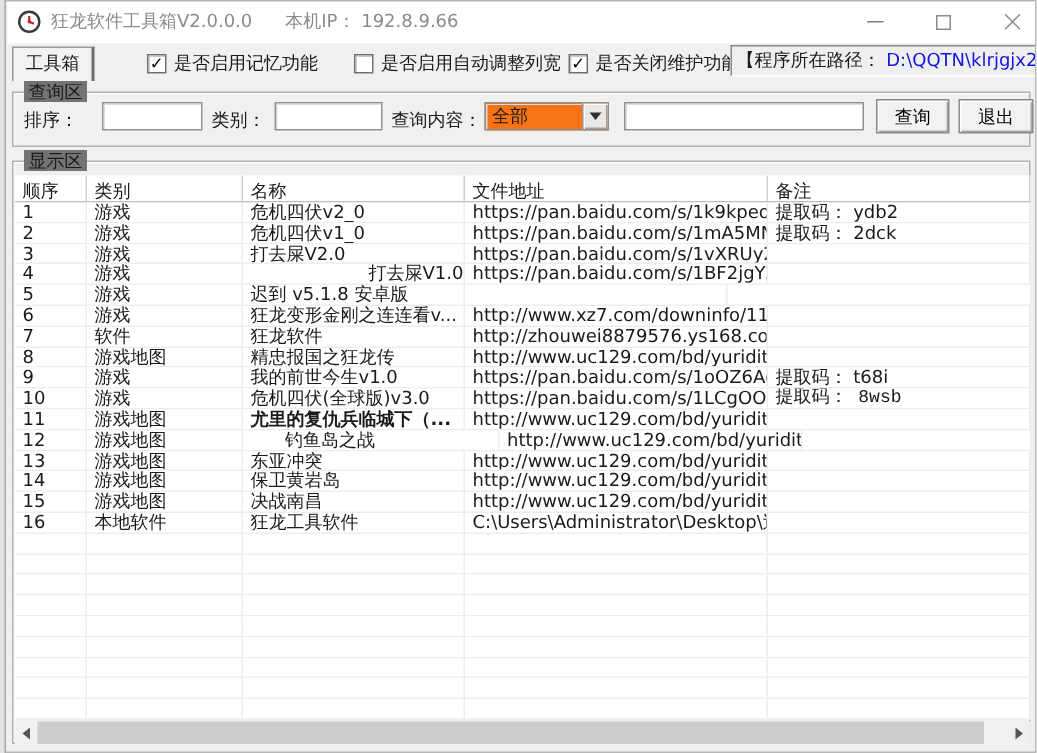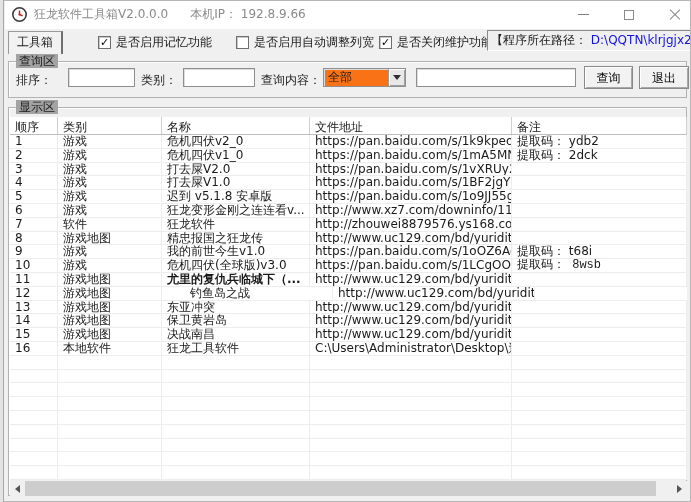--- a/index.html
+++ b/index.html
@@ -35,21 +35,21 @@
   .cb{width:13px;height:13px;background:#fff;border:1px solid #6e6e6e;
       box-shadow:inset 1px 1px 0 #c9c9c9;margin-right:5px;flex:none;
       font-size:11px;line-height:11px;text-align:center;color:#000;}
   .cb.checked::after{content:"✓";font-weight:bold;}
   .path-panel{position:absolute;left:482px;top:1px;width:204px;height:21px;overflow:hidden;
       background:#efefef;border:1px solid;border-color:#8a8a8a #ffffff #ffffff #8a8a8a;
       white-space:nowrap;line-height:18px;padding-left:3px;}
   .path-blue{color:#1414e0;}
   
   .groupbox{position:absolute;border:1px solid #b2b2b2;box-shadow:inset 1px 1px 0 #fdfdfd;}
-  .group-title{position:absolute;top:-8px;left:7px;background:#a3a3a3;padding:0 3px;line-height:14px;}
+  .group-title{position:absolute;top:-8px;left:7px;background:#737373;padding:0 3px;line-height:14px;}
   #grp-query{left:8px;top:61px;width:679px;height:37px;}
   #grp-display{left:8px;top:107px;width:679px;height:389px;}
   .qlabel{position:absolute;top:10px;white-space:nowrap;}
   .qinput{position:absolute;top:6px;height:19px;background:#fff;border:1px solid #8f8f8f;
       box-shadow:inset 1px 1px 0 #dcdcdc;font:inherit;padding:0 3px;outline:none;}
   .combo{position:absolute;top:6px;height:19px;background:#f97316;border:1px solid #8f8f8f;
       box-shadow:inset 1px 1px 0 #dcdcdc;display:flex;align-items:center;}
   .combo-text{flex:1;padding-left:4px;line-height:17px;}
   .combo-btn{width:17px;height:100%;background:#e8e8e8;border-left:1px solid #9a9a9a;
       box-shadow:inset 1px 1px 0 #fff,inset -1px -1px 0 #9f9f9f;
@@ -168,29 +168,28 @@
           <div class="trow">
             <div class="tcell" style="width: 48px;">3</div>
             <div class="tcell" style="width: 104px;">游戏</div>
             <div class="tcell" style="width: 148px;">打去屎V2.0</div>
             <div class="tcell" style="width: 202px;">https://pan.baidu.com/s/1vXRUy2y...</div>
             <div class="tcell" style="width: 175px;"></div>
           </div>
           <div class="trow">
             <div class="tcell" style="width: 48px;">4</div>
             <div class="tcell" style="width: 104px;">游戏</div>
-            <div class="tcell" style="width: 148px;">打去屎V1.0</div>
+            <div class="tcell" style="width: 148px; text-align: right;">打去屎V1.0</div>
             <div class="tcell" style="width: 202px;">https://pan.baidu.com/s/1BF2jgYZr_...</div>
             <div class="tcell" style="width: 175px;"></div>
           </div>
           <div class="trow">
             <div class="tcell" style="width: 48px;">5</div>
             <div class="tcell" style="width: 104px;">游戏</div>
             <div class="tcell" style="width: 148px;">迟到 v5.1.8 安卓版</div>
-            <div class="tcell" style="width: 202px;">https://pan.baidu.com/s/1o9JJ55g</div>
             <div class="tcell" style="width: 175px;"></div>
           </div>
           <div class="trow">
             <div class="tcell" style="width: 48px;">6</div>
             <div class="tcell" style="width: 104px;">游戏</div>
             <div class="tcell" style="width: 148px;">狂龙变形金刚之连连看v...</div>
             <div class="tcell" style="width: 202px;">http://www.xz7.com/downinfo/1163...</div>
             <div class="tcell" style="width: 175px;"></div>
           </div>
           <div class="trow">

